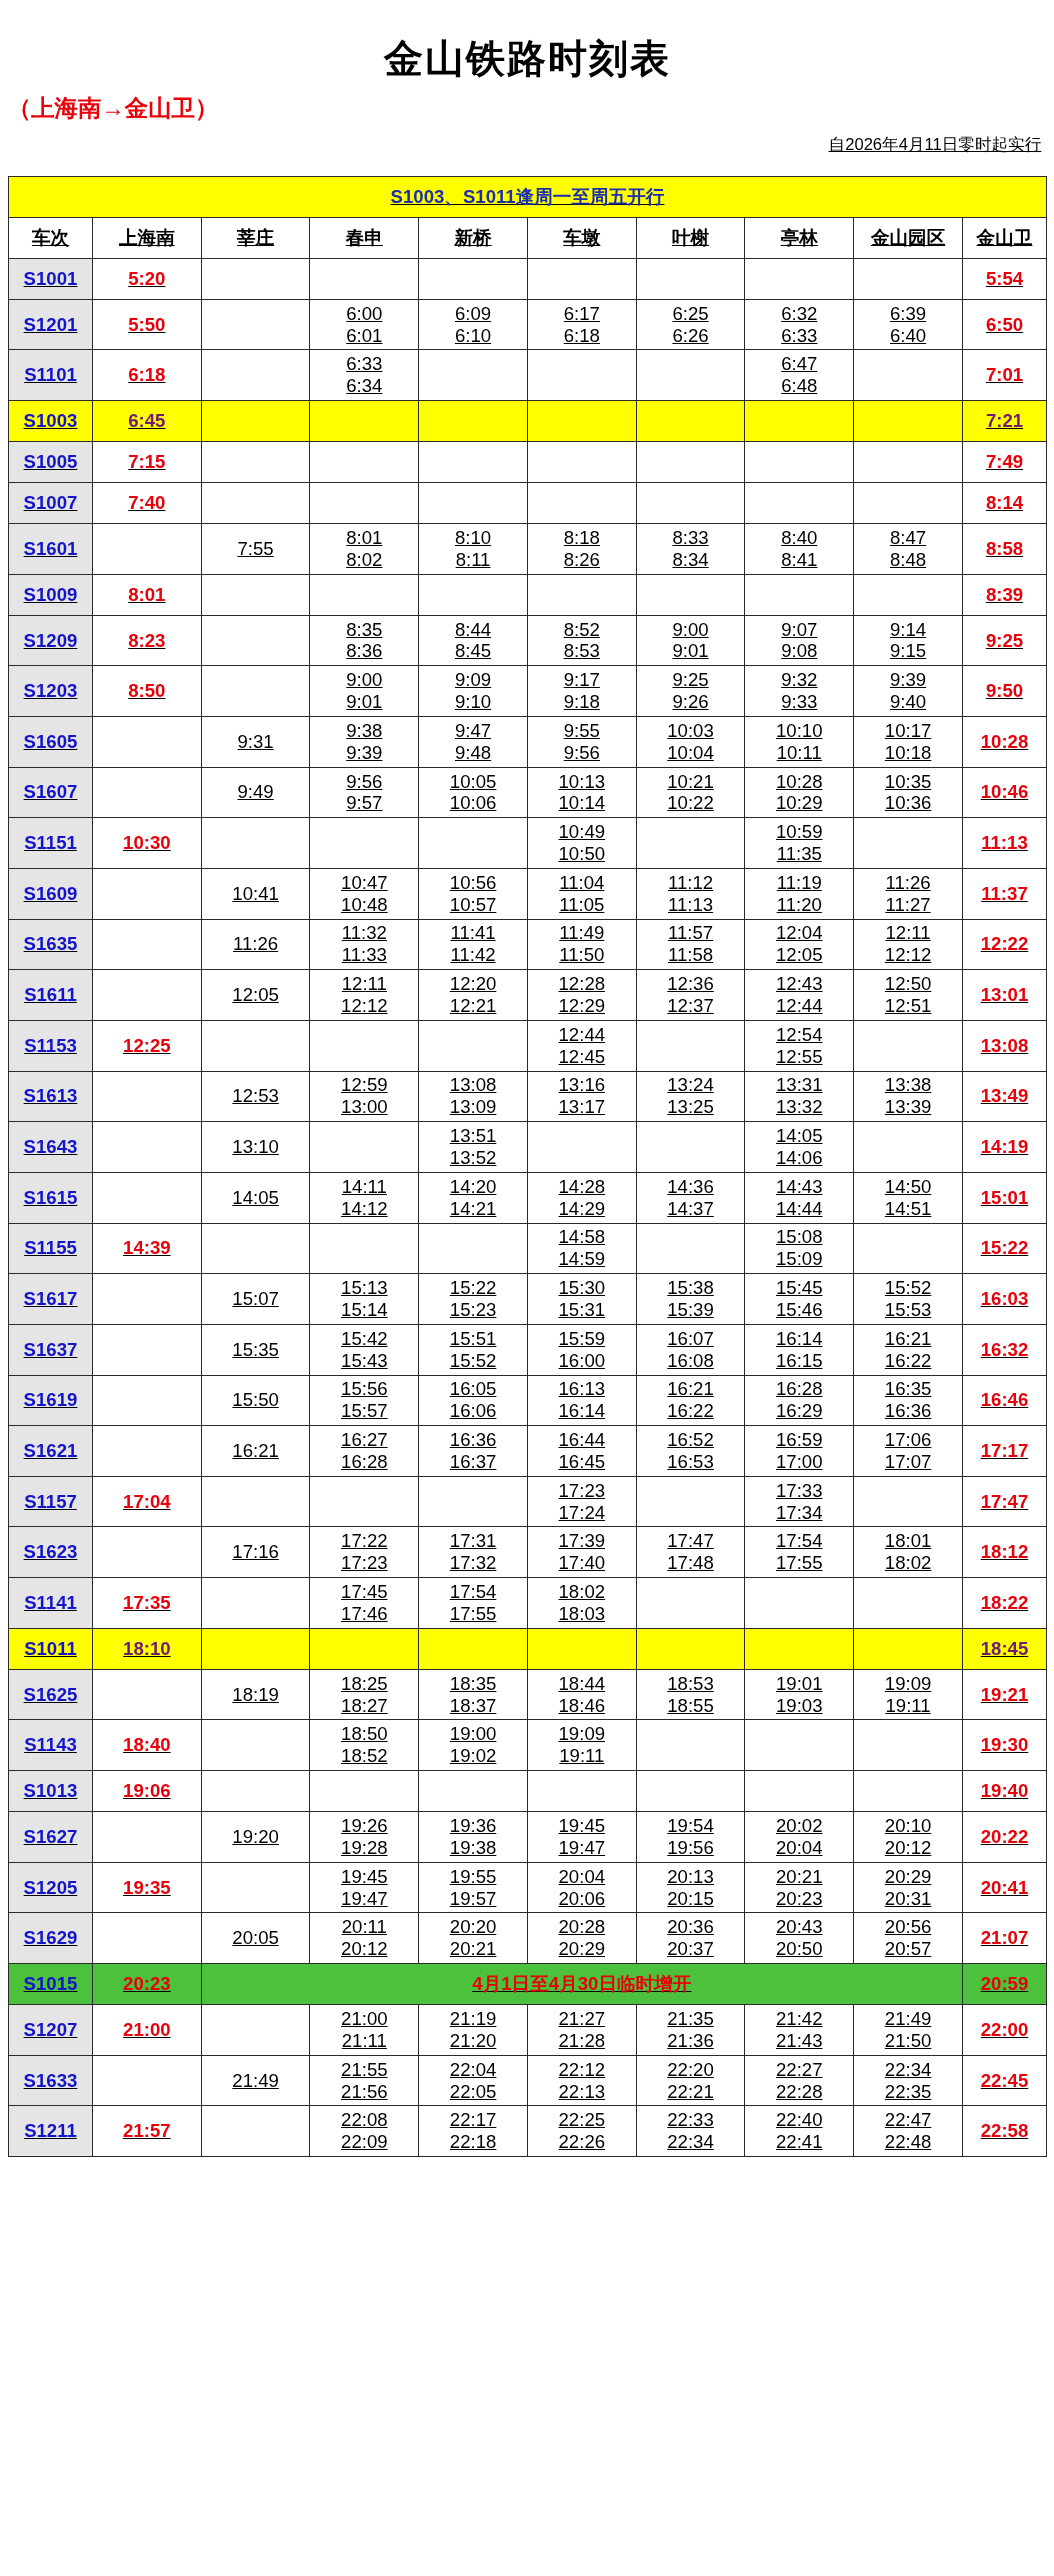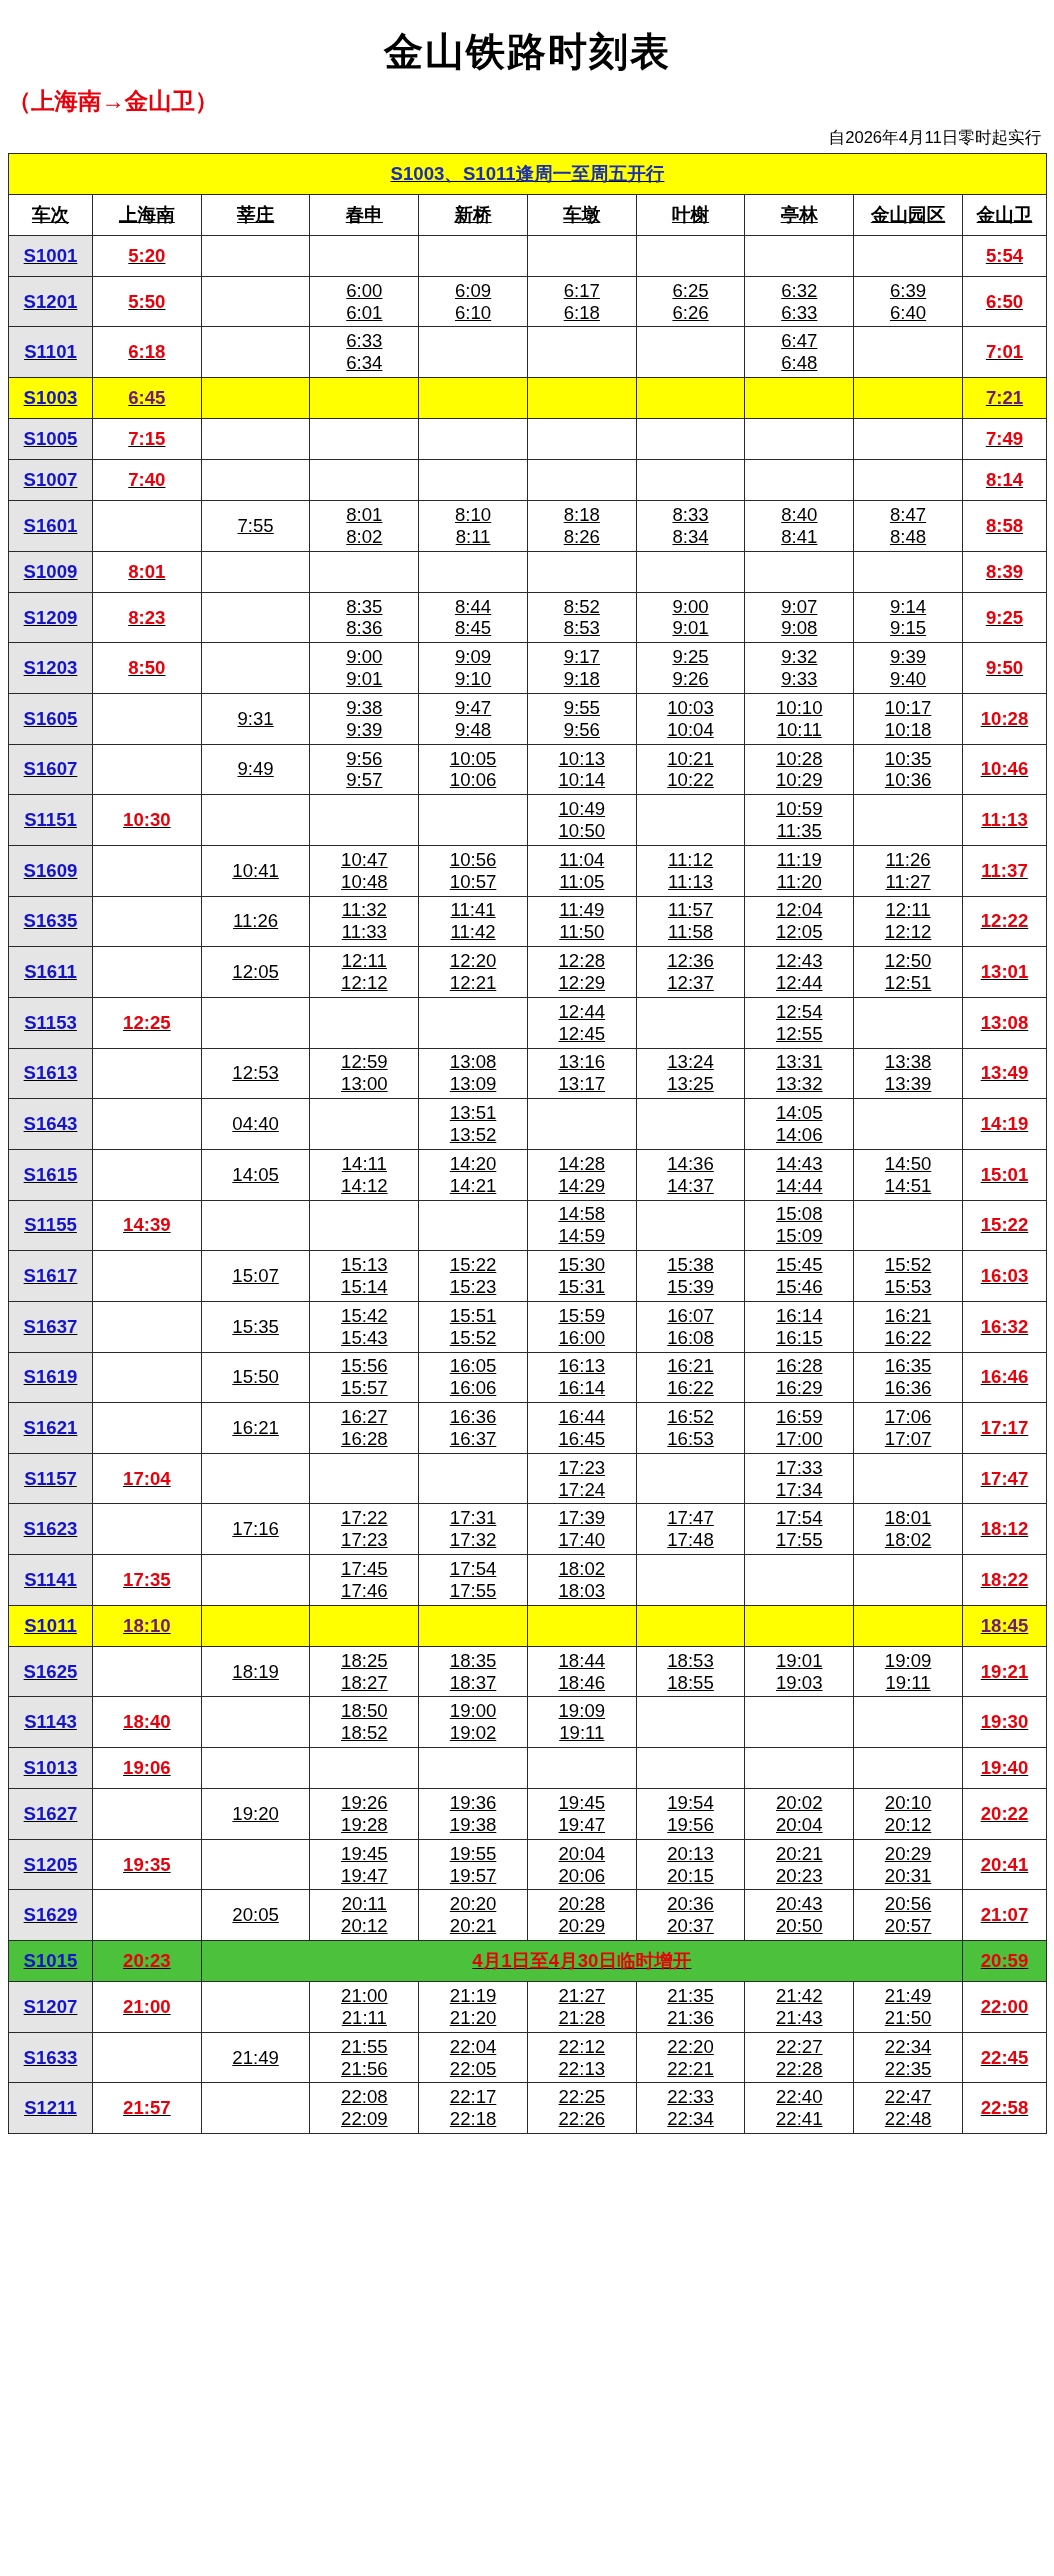--- a/index.html
+++ b/index.html
@@ -8,36 +8,37 @@
     background:#ffffff;
     font-family:"Liberation Sans","DejaVu Sans",sans-serif;
     color:#000;
   }
   .page{width:1055px;box-sizing:border-box;padding:0 7.8px;}
   .title{
     text-align:center;
     font-size:39px;
     font-weight:bold;
     letter-spacing:2px;
-    padding-top:25px;
+    padding-top:32px;
     padding-bottom:5.9px;
     color:#000;
   }
   .subtitle{
     font-size:23.4px;
     font-weight:bold;
     color:#e8000a;
     padding-bottom:9.8px;
   }
   .effective{
     text-align:right;
     font-size:16.6px;
     color:#000;
     padding-right:5.9px;
-    padding-bottom:4px;
+    padding-bottom:20px;
+    text-decoration:underline;
   }
   table.tt{
     border-collapse:collapse;
     width:1039px;
     margin:0 auto;
     table-layout:fixed;
     text-decoration:underline;
   }
   table.tt td, table.tt th{
     border:1px solid #2a2a2a;
@@ -403,21 +404,21 @@
 13:25</td>
           <td class="mid">13:31
 13:32</td>
           <td class="mid">13:38
 13:39</td>
           <td class="term">13:49</td>
         </tr>
         <tr>
           <td class="train">S1643</td>
           <td class="term blank"></td>
-          <td class="mid">04:40</td>
+          <td class="mid">13:10</td>
           <td class="mid blank"></td>
           <td class="mid">13:51
 13:52</td>
           <td class="mid blank"></td>
           <td class="mid blank"></td>
           <td class="mid">14:05
 14:06</td>
           <td class="mid blank"></td>
           <td class="term">14:19</td>
         </tr>

